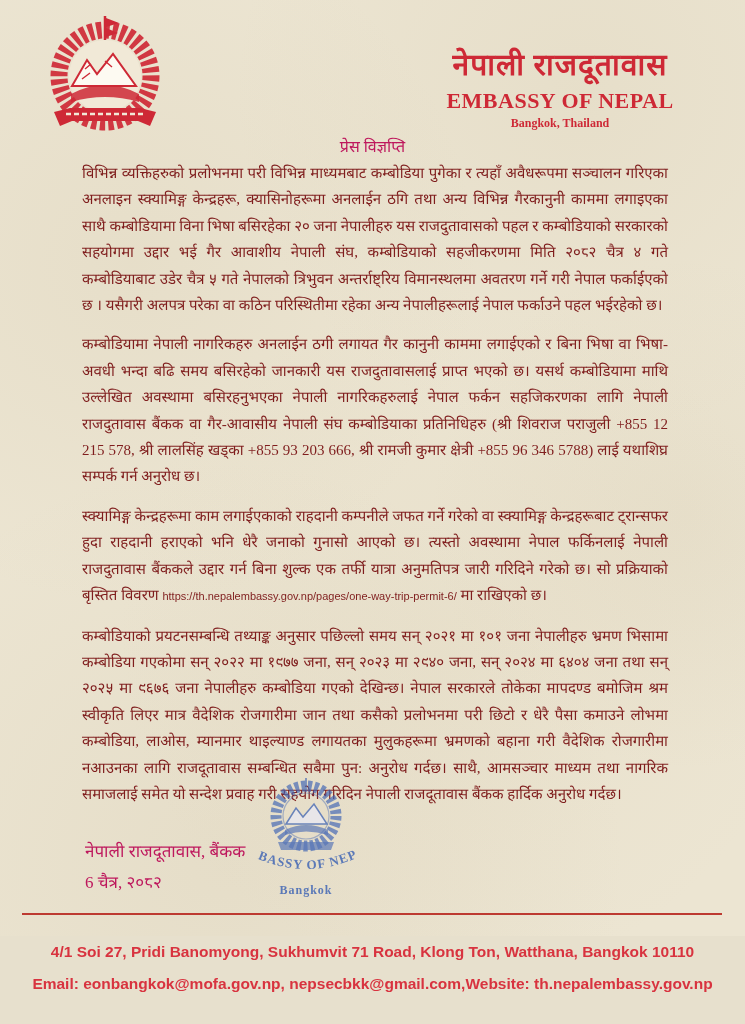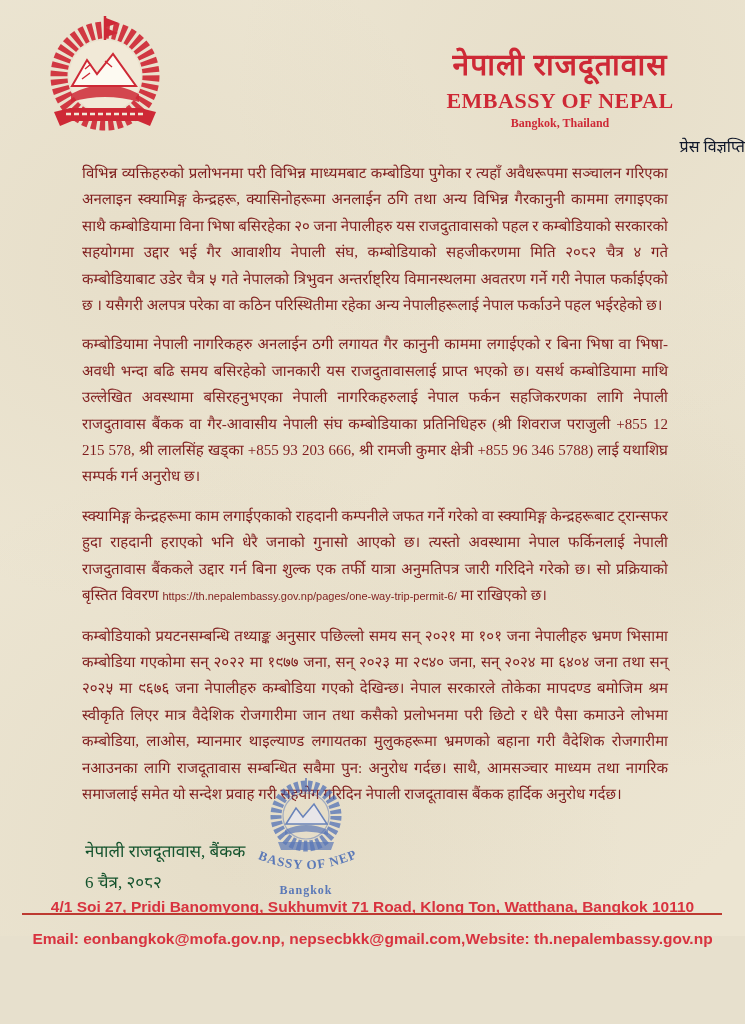--- a/index.html
+++ b/index.html
@@ -31,50 +31,50 @@
   .header-text {
     position:absolute; left:418px; top:46px; width:284px;
     text-align:center; color:#ce2936; line-height:1.25;
   }
   .h-np  { font-size:30px; font-weight:bold; letter-spacing:1px; }
   .h-en  { font-size:22px; font-weight:bold; letter-spacing:.5px; margin-top:3px; }
   .h-loc { font-size:12px; font-weight:bold; margin-top:2px; }
   
   .doc-title {
     position:absolute; top:135px; left:0; width:745px;
-    text-align:right; font-size:16px; color:#0f172a;
+    text-align:center; font-size:16px; color:#be185d;
   }
   
   .body-text {
     position:absolute; top:160px; left:82px; width:586px;
     font-size:15px; line-height:26.4px;
     color:#7f1d1d; text-align:justify;
   }
   .body-text p { margin:0 0 13px 0; }
   .latin-inline {
     font-family:"Liberation Sans", sans-serif;
     font-size:11px;
   }
   
   .signoff {
     position:absolute; left:85px; top:836px;
-    font-size:17px; color:#14532d; line-height:31px;
+    font-size:17px; color:#be185d; line-height:31px;
   }
   
   .stamp {
     position:absolute; left:248px; top:772px; width:116px; height:134px;
     opacity:.82;
   }
   
   .redline {
     position:absolute; left:22px; top:913px; width:700px; height:2px;
     background:#bd3a31;
   }
   .footer {
-    position:absolute; top:891px; left:0; width:745px;
+    position:absolute; top:936px; left:0; width:745px;
     text-align:center; color:#d8333f;
     font-family:"Liberation Sans", sans-serif;
     font-weight:bold; font-size:15.5px; line-height:32px;
   }
 </style>
 </head>
 <body>
 
 <div class="page">
 

